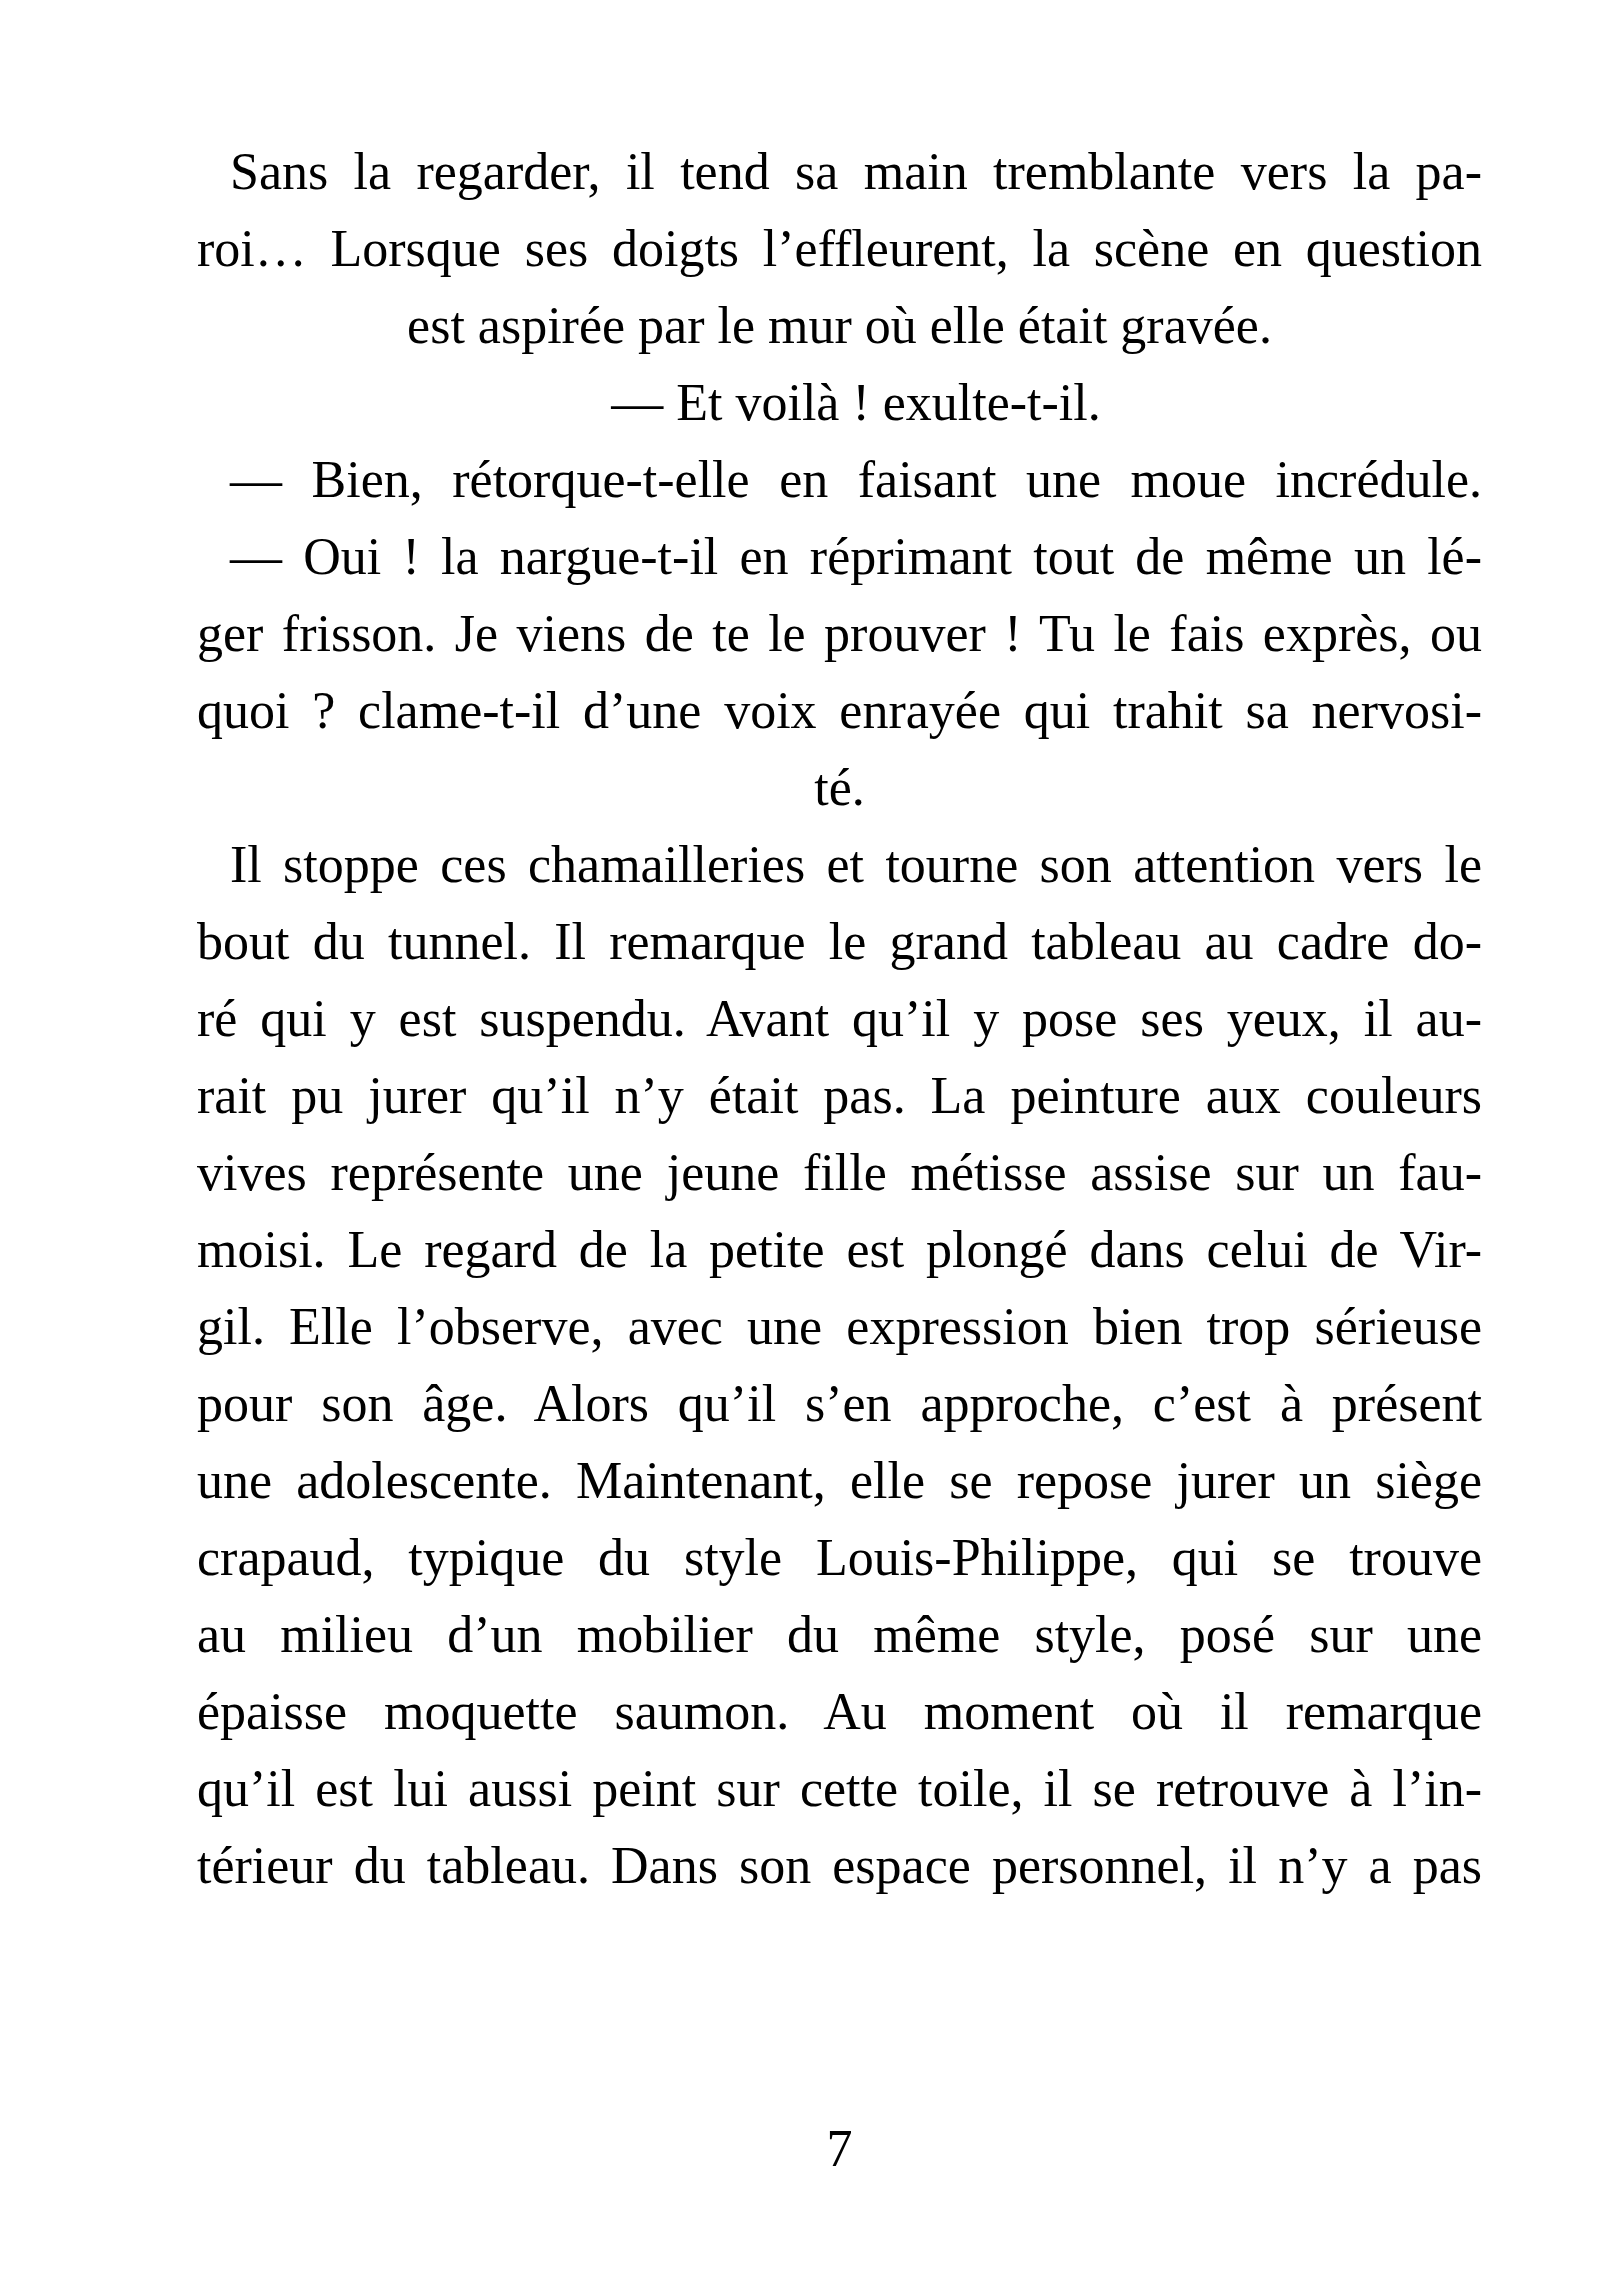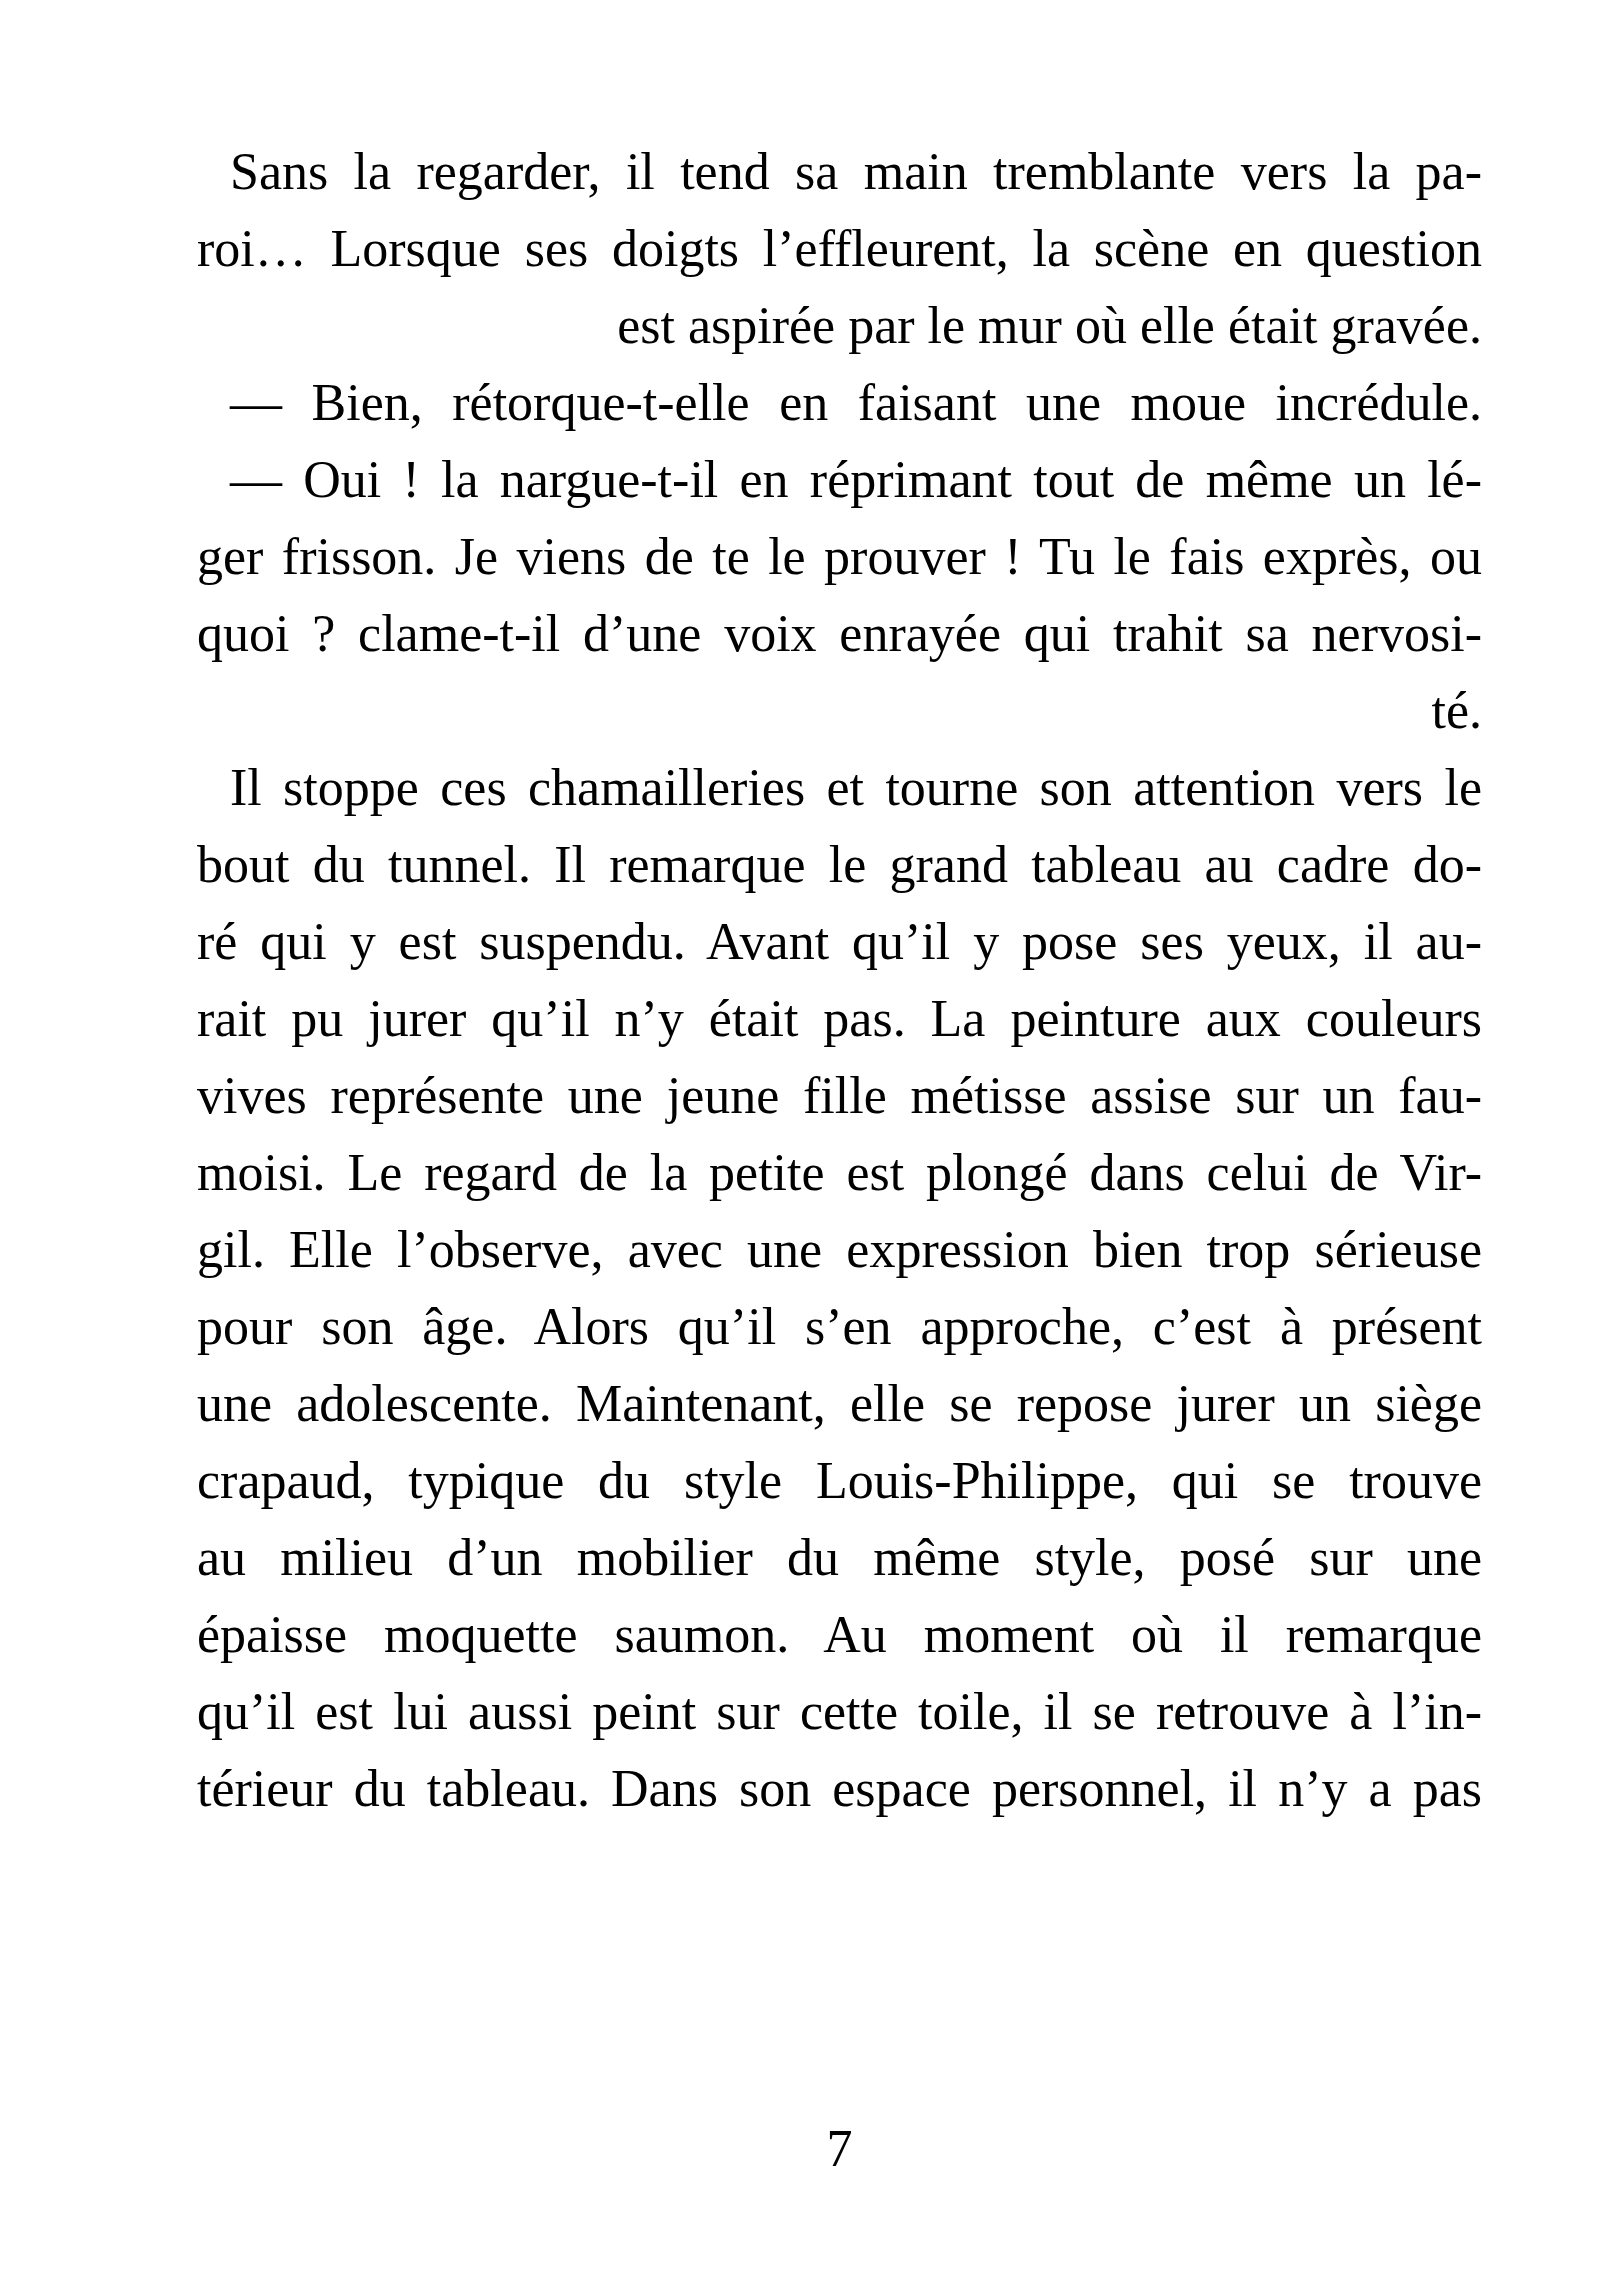--- a/index.html
+++ b/index.html
@@ -25,21 +25,21 @@
   .textblock {
     position: absolute;
     left: 197px;
     top: 133px;
     width: 1285px;
   }
   .line {
     height: 77px;
     line-height: 77px;
     font-size: 52px;
-    text-align: right;
+    text-align: center;
   }
   .line.justify {
     text-align: justify;
     text-align-last: justify;
   }
   .line.indent {
     text-indent: 33px;
   }
   .folio {
     position: absolute;
@@ -53,20 +53,21 @@
   }
 </style>
 </head>
 <body style="background: rgb(255, 255, 255); color: rgb(0, 0, 0);">
 
 <div class="page">
   <div class="textblock" id="textblock">
       <div class="line indent justify">Sans la regarder, il tend sa main tremblante vers la pa-</div>
       <div class="line justify">roi… Lorsque ses doigts l’effleurent, la scène en question</div>
       <div class="line">est aspirée par le mur où elle était gravée.</div>
+      <div class="line indent">— Et voilà ! exulte-t-il.</div>
       <div class="line indent justify">— Bien, rétorque-t-elle en faisant une moue incrédule.</div>
       <div class="line indent justify">— Oui ! la nargue-t-il en réprimant tout de même un lé-</div>
       <div class="line justify">ger frisson. Je viens de te le prouver ! Tu le fais exprès, ou</div>
       <div class="line justify">quoi ? clame-t-il d’une voix enrayée qui trahit sa nervosi-</div>
       <div class="line">té.</div>
       <div class="line indent justify">Il stoppe ces chamailleries et tourne son attention vers le</div>
       <div class="line justify">bout du tunnel. Il remarque le grand tableau au cadre do-</div>
       <div class="line justify">ré qui y est suspendu. Avant qu’il y pose ses yeux, il au-</div>
       <div class="line justify">rait pu jurer qu’il n’y était pas. La peinture aux couleurs</div>
       <div class="line justify">vives représente une jeune fille métisse assise sur un fau-</div>

